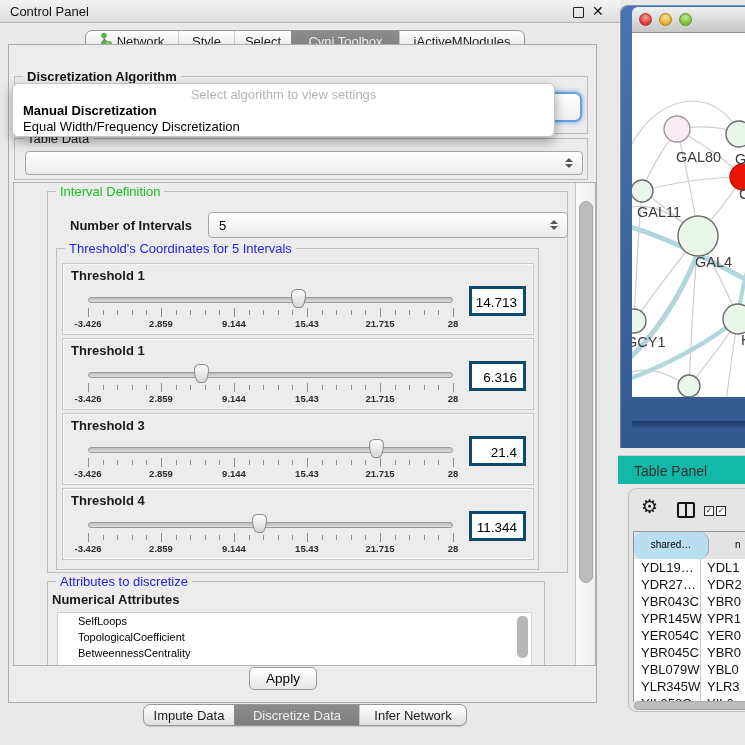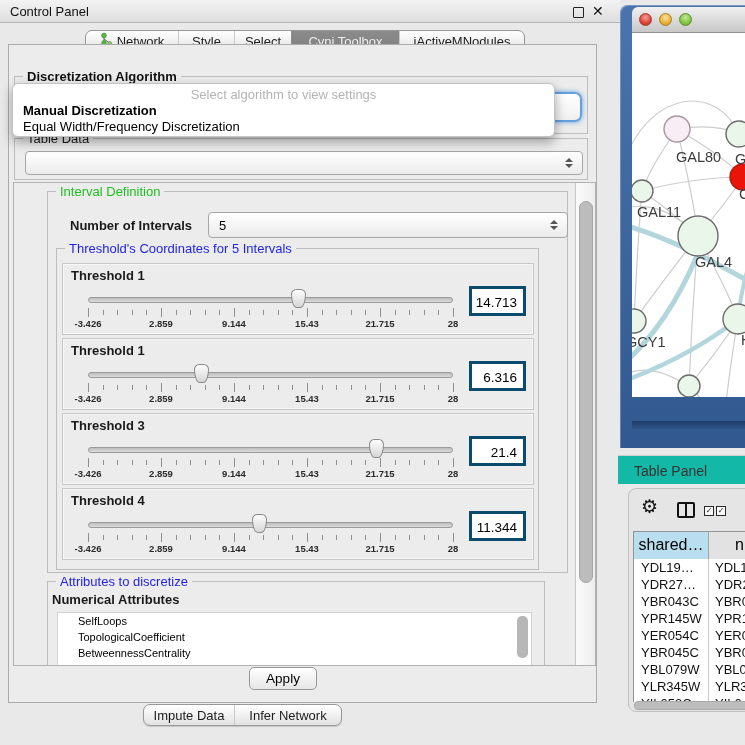--- a/index.html
+++ b/index.html
@@ -106,27 +106,27 @@
   #tp-title{left:16px;top:7px;font-size:14px;color:#333;}
   #tp-panel{left:628px;top:488px;width:130px;height:224px;border:1px solid #c0c0c0;border-radius:8px;background:#e5e5e5;}
   #gear-icon{left:12px;top:8px;font-size:19px;color:#111;line-height:20px;}
   #panes-icon{left:48px;top:13px;width:18px;height:16px;border:2px solid #111;border-radius:2px;}
   #panes-icon::after{content:"";position:absolute;left:6px;top:0;width:2px;height:12px;background:#111;}
   .check-icon{width:10px;height:10px;border:1.5px solid #2a2a2a;background:#fafafa;font-size:8px;line-height:8px;
               text-align:center;font-weight:bold;color:#222;}
   #check-1{left:75px;top:17px;} #check-2{left:87px;top:17px;}
   #tp-table{left:4px;top:42px;width:126px;border:1px solid #949494;border-right:none;border-bottom:none;}
   .tp-hrow{display:flex;height:27px;}
-  .tp-hcell{font-size:16px;line-height:26px;color:#000;border-right:1px solid #9aa7ad;}
+  .tp-hcell{font-size:10px;line-height:26px;color:#000;border-right:1px solid #9aa7ad;border-radius:9px;}
   .tp-hcell.c1{width:75px;text-align:center;background:var(--table-header-blue);}
   .tp-hcell.c2{width:47px;background:#e2e2e2;padding-left:26px;border-right:none;}
   #tp-rows{height:143px;overflow:hidden;background:#fff;}
   .tp-row{display:flex;height:17px;font-size:13px;color:#111;}
   .tp-cell{line-height:17px;white-space:nowrap;}
-  .tp-cell.c1{width:75px;padding-left:7px;border-right:1px solid #c9c9c9;}
+  .tp-cell.c1{width:67px;padding-left:7px;border-right:1px solid #c9c9c9;}
   .tp-cell.c2{width:47px;padding-left:6px;}
   #tp-hscroll{left:5px;top:212px;width:116px;height:9px;background:#bdbdbd;border:1px solid #a8a8a8;border-radius:4px;}
 </style>
 </head>
 <body>
 
 <div class="abs" id="titlebar">
   <div class="abs" id="panel-title">Control Panel</div>
   <div class="abs" id="float-icon"></div>
   <div class="abs" id="close-icon">✕</div>
@@ -354,20 +354,23 @@
   <div class="abs" id="main-vscroll">
     <div class="abs" id="main-vthumb"></div>
   </div>
 </div>
 
 <div class="abs" id="apply-btn">Apply</div>
 
 <div class="abs tabbar" id="tabbar-bottom">
     <div class="tab" style="width: 90px;">
       <span>Impute Data</span>
+    </div>
+    <div class="tab selected" style="width: 125px;">
+      <span>Discretize Data</span>
     </div>
     <div class="tab" style="width: 107px;">
       <span>Infer Network</span>
     </div>
   </div>
 
 <div class="abs" id="net-window"></div>
 <div class="abs" id="net-titlebar">
   <div class="light" id="light-red"></div>
   <div class="light" id="light-yellow"></div>

